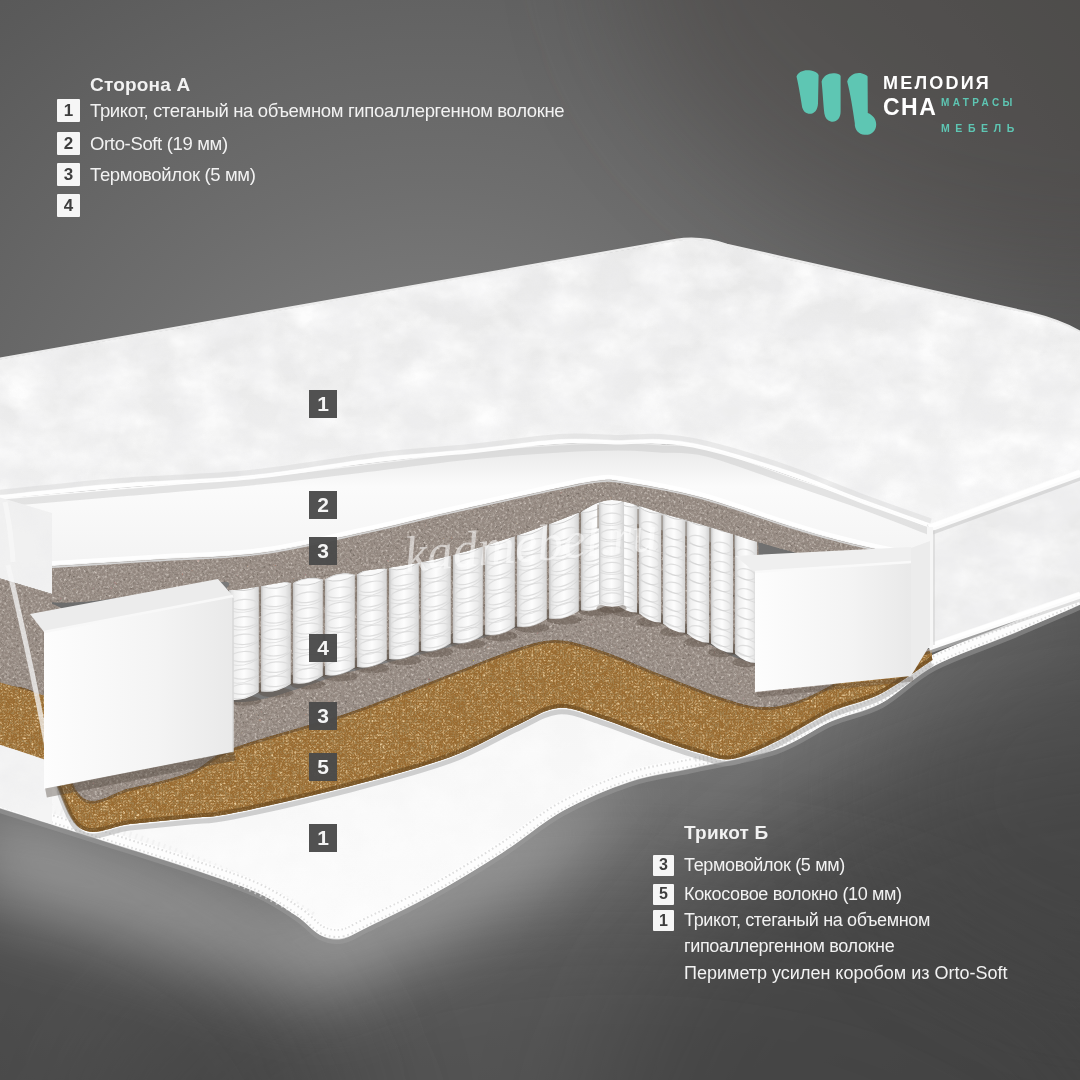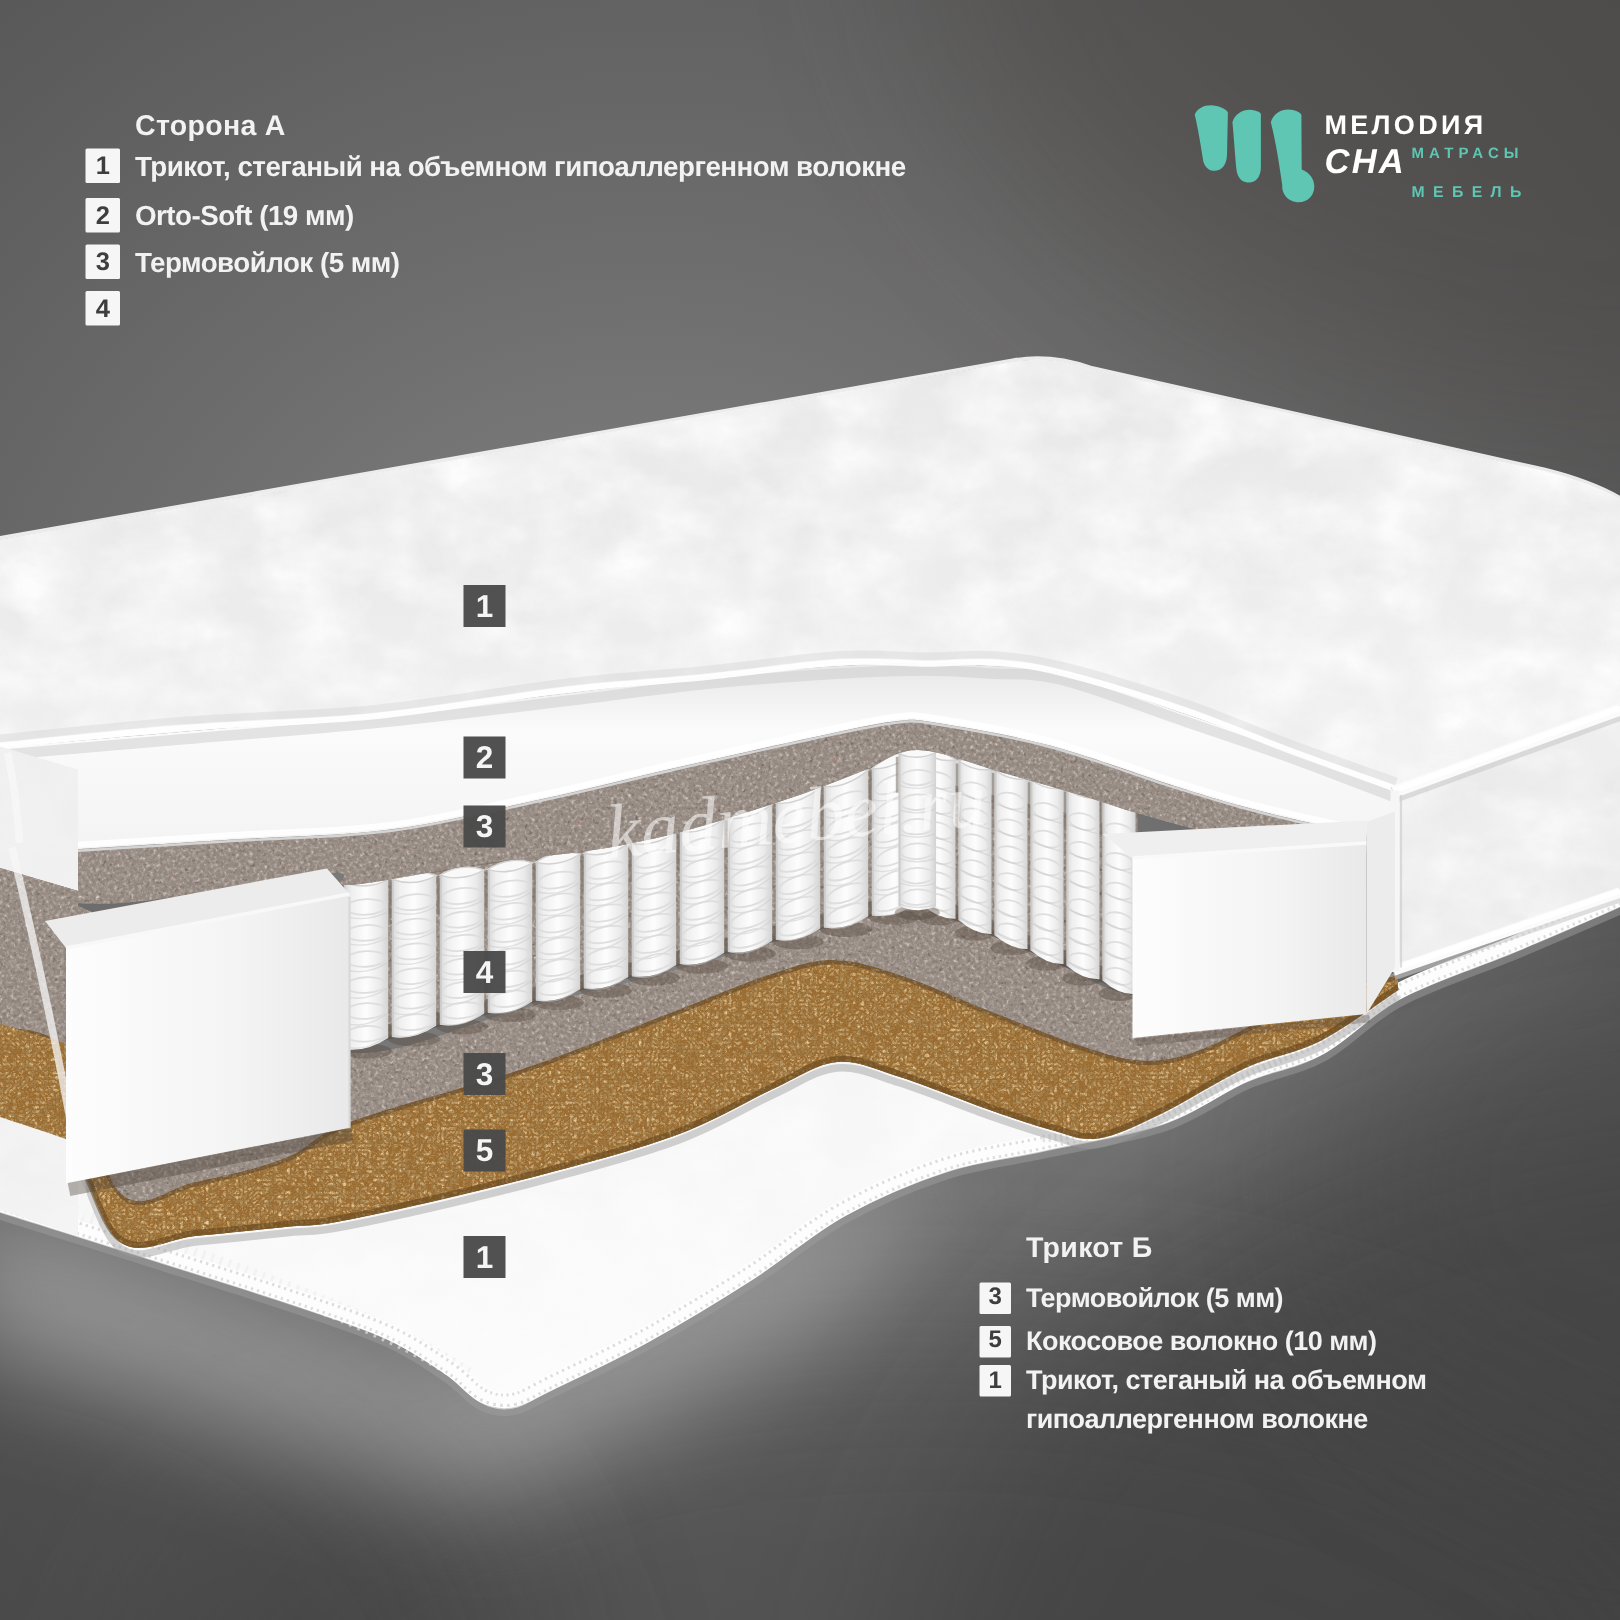--- a/index.html
+++ b/index.html
@@ -1,20 +1,20 @@
 <!DOCTYPE html>
 <html><head><meta charset="utf-8">
 <style>
   html,body{margin:0;padding:0;background:#555;}
   #stage{position:relative;width:1080px;height:1080px;overflow:hidden;font-family:"Liberation Sans",sans-serif;}
   .hdr{position:absolute;color:#f2f2f2;font-size:19px;font-weight:bold;letter-spacing:0.2px;text-align:right;}
   .row{position:absolute;display:flex;align-items:center;}
   .bw{width:23px;height:23px;background:#f6f6f6;color:#3e3e3e;font-weight:bold;font-size:17px;
       display:flex;align-items:center;justify-content:center;border-radius:1px;flex:0 0 auto;}
-  .tx{color:#f2f2f2;font-size:18.5px;margin-left:10px;white-space:nowrap;letter-spacing:-0.35px;font-weight:bold;}
+  .tx{color:#f2f2f2;font-size:18.5px;margin-left:10px;white-space:nowrap;letter-spacing:-0.35px;}
   .bw2{width:21px;height:21px;font-size:16px;}
   .tx2{font-size:18px;margin-left:10px;white-space:normal;line-height:26px;}
 </style></head>
 <body>
 <div id="stage">
 <svg width="1080" height="1080" viewBox="0 0 1080 1080" style="position:absolute;left:0;top:0">
 
 <defs>
   <radialGradient id="bgrad" cx="0.40" cy="0.50" r="0.95">
     <stop offset="0" stop-color="#8a8a8a"></stop>
@@ -600,34 +600,35 @@
 
 <svg width="100" height="80" viewBox="0 0 100 80" style="position:absolute;left:790px;top:63px;">
   <g fill="#5ec6b3">
     <path d="M6.5,13.5 C8.5,8.2 15,6.2 21,7.6 C25,8.5 27.8,10.2 28.6,12 L28,40.5 C27.7,47.5 23.8,51.4 18.6,50.8 C15.6,50.4 13.4,48.4 12.2,44.6 C11,37 9,24 6.5,13.5 Z"></path>
     <path d="M31.6,18.5 C33.6,12 40,9.2 46.5,10.6 C49,11.2 50.3,12 50.6,13 L50.6,48.5 C50.6,55.5 46.4,59.6 40.8,58.5 C37.4,57.8 35.2,55.2 34.4,50.8 C33.4,42 32.6,28 31.6,18.5 Z"></path>
     <path d="M57.2,18.5 C59.2,12 65.6,9 72,10.4 C75.3,11.2 77.2,12.4 77.6,13.6 L77.8,50 C83,52 86.2,56.3 86.2,61.4 C86.2,68 81.2,72.4 74.6,71.8 C68.4,71.2 64.4,66.4 64.8,60.2 C62.8,46 60.2,30 57.2,18.5 Z"></path>
   </g>
 </svg>
 
 <div style="position:absolute;left:883px;top:73px;color:#fff;font-size:18px;font-weight:bold;letter-spacing:2.2px;">МЕЛОDИЯ</div>
-<div style="position:absolute;left:883px;top:94px;color:#fff;font-size:23px;font-weight:bold;letter-spacing:1.5px;font-style:italic;">СНА</div>
+<div style="position:absolute;left:883px;top:94px;color:#fff;font-size:23px;font-weight:bold;letter-spacing:1.5px;">СНА</div>
 <div style="position:absolute;left:941px;top:97px;color:#5ec6b3;font-size:10px;font-weight:bold;letter-spacing:3.4px;">МАТРАСЫ</div>
 <div style="position:absolute;left:941px;top:106.5px;color:#5ec6b3;font-size:10.5px;font-weight:bold;letter-spacing:5.6px;margin-top:15px;">МЕБЕЛЬ</div>
 
 <div class="hdr" style="left:684px;top:822px;">Трикот Б</div>
 
 <div class="row" style="left:653px;top:852px;">
       <div class="bw bw2">3</div>
       <div class="tx tx2">Термовойлок (5 мм)</div>
     </div>
 
 <div class="row" style="left:653px;top:881px;">
       <div class="bw bw2">5</div>
       <div class="tx tx2">Кокосовое волокно (10 мм)</div>
     </div>
 
 <div class="row" style="left:653px;top:910px;align-items:flex-start;">
       <div class="bw bw2">1</div>
       <div class="tx tx2" style="width:280px;margin-top:-3px;">Трикот, стеганый на объемном гипоаллергенном волокне</div>
     </div>
 
+<div style="position:absolute;left:684px;top:963px;color:#f2f2f2;font-size:18px;">Периметр усилен коробом из Orto-Soft</div>
 </div>
 
 </body></html>

